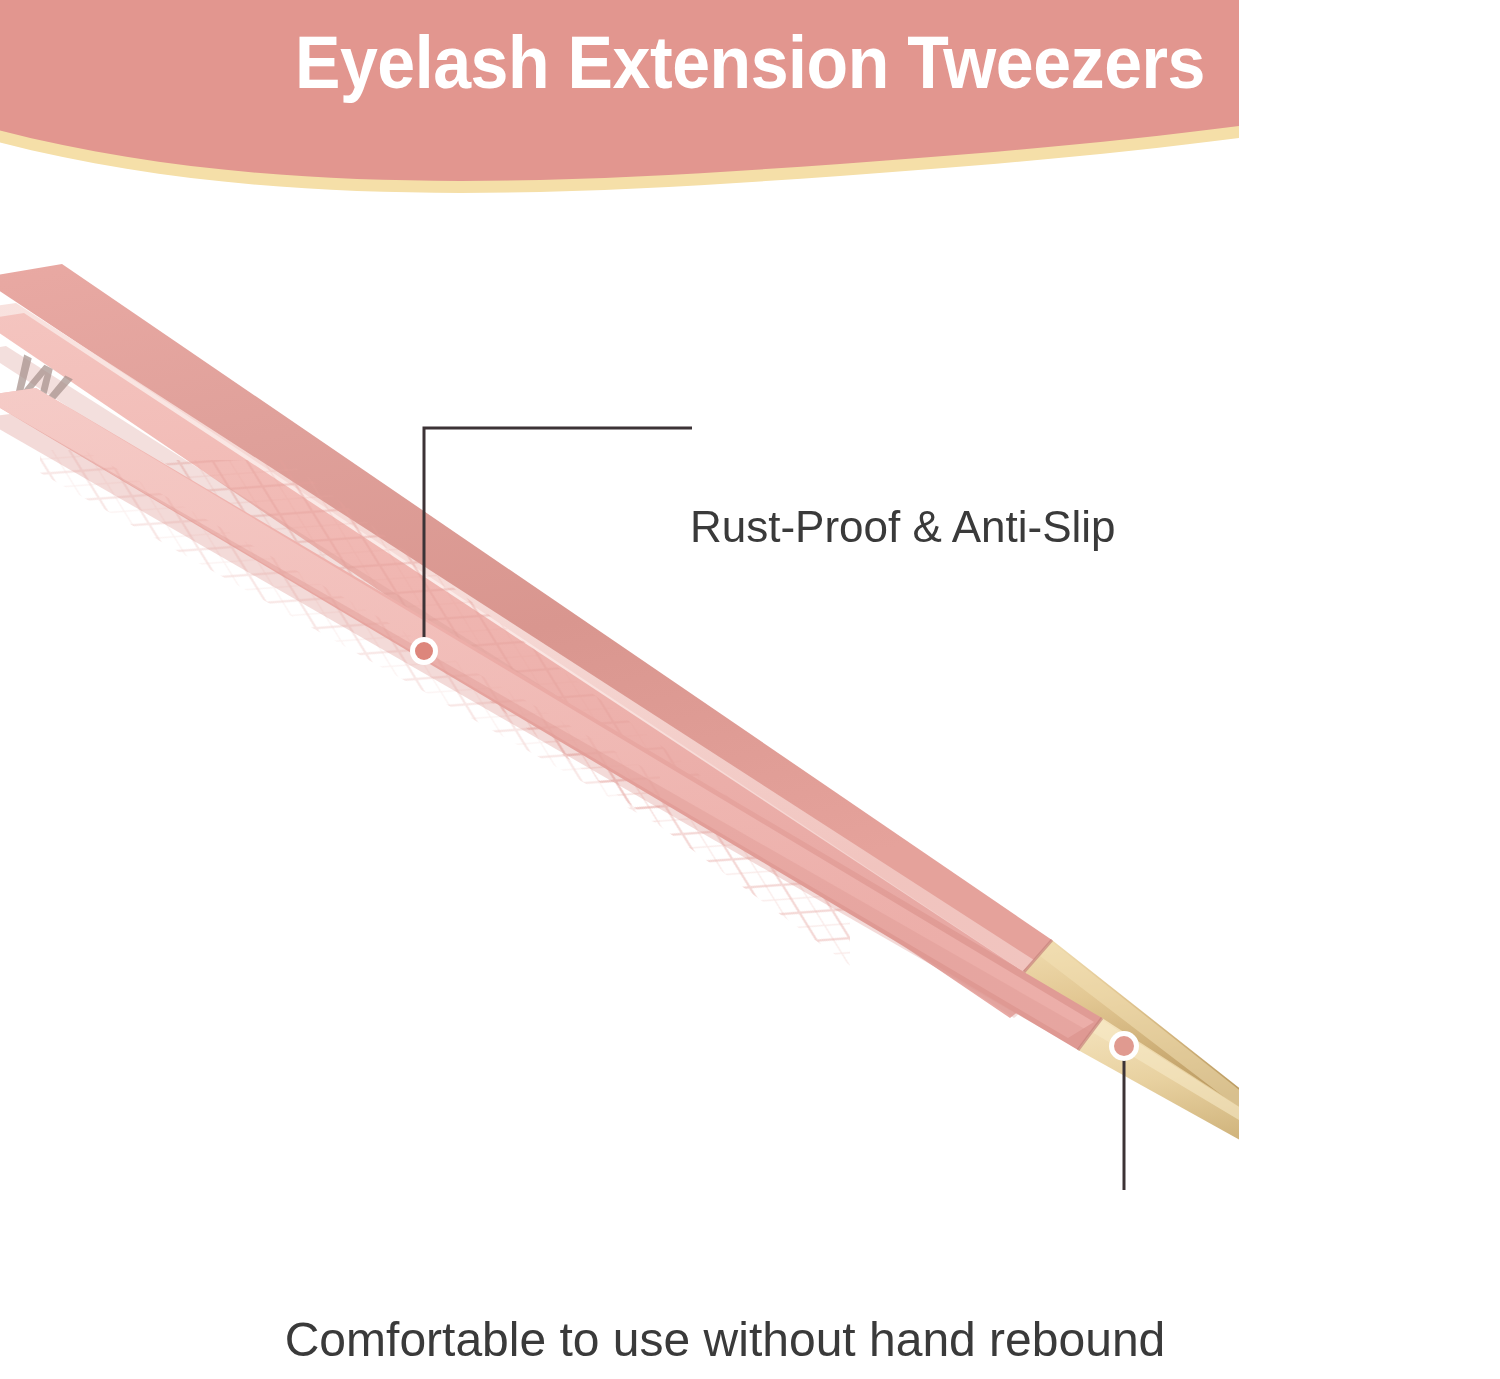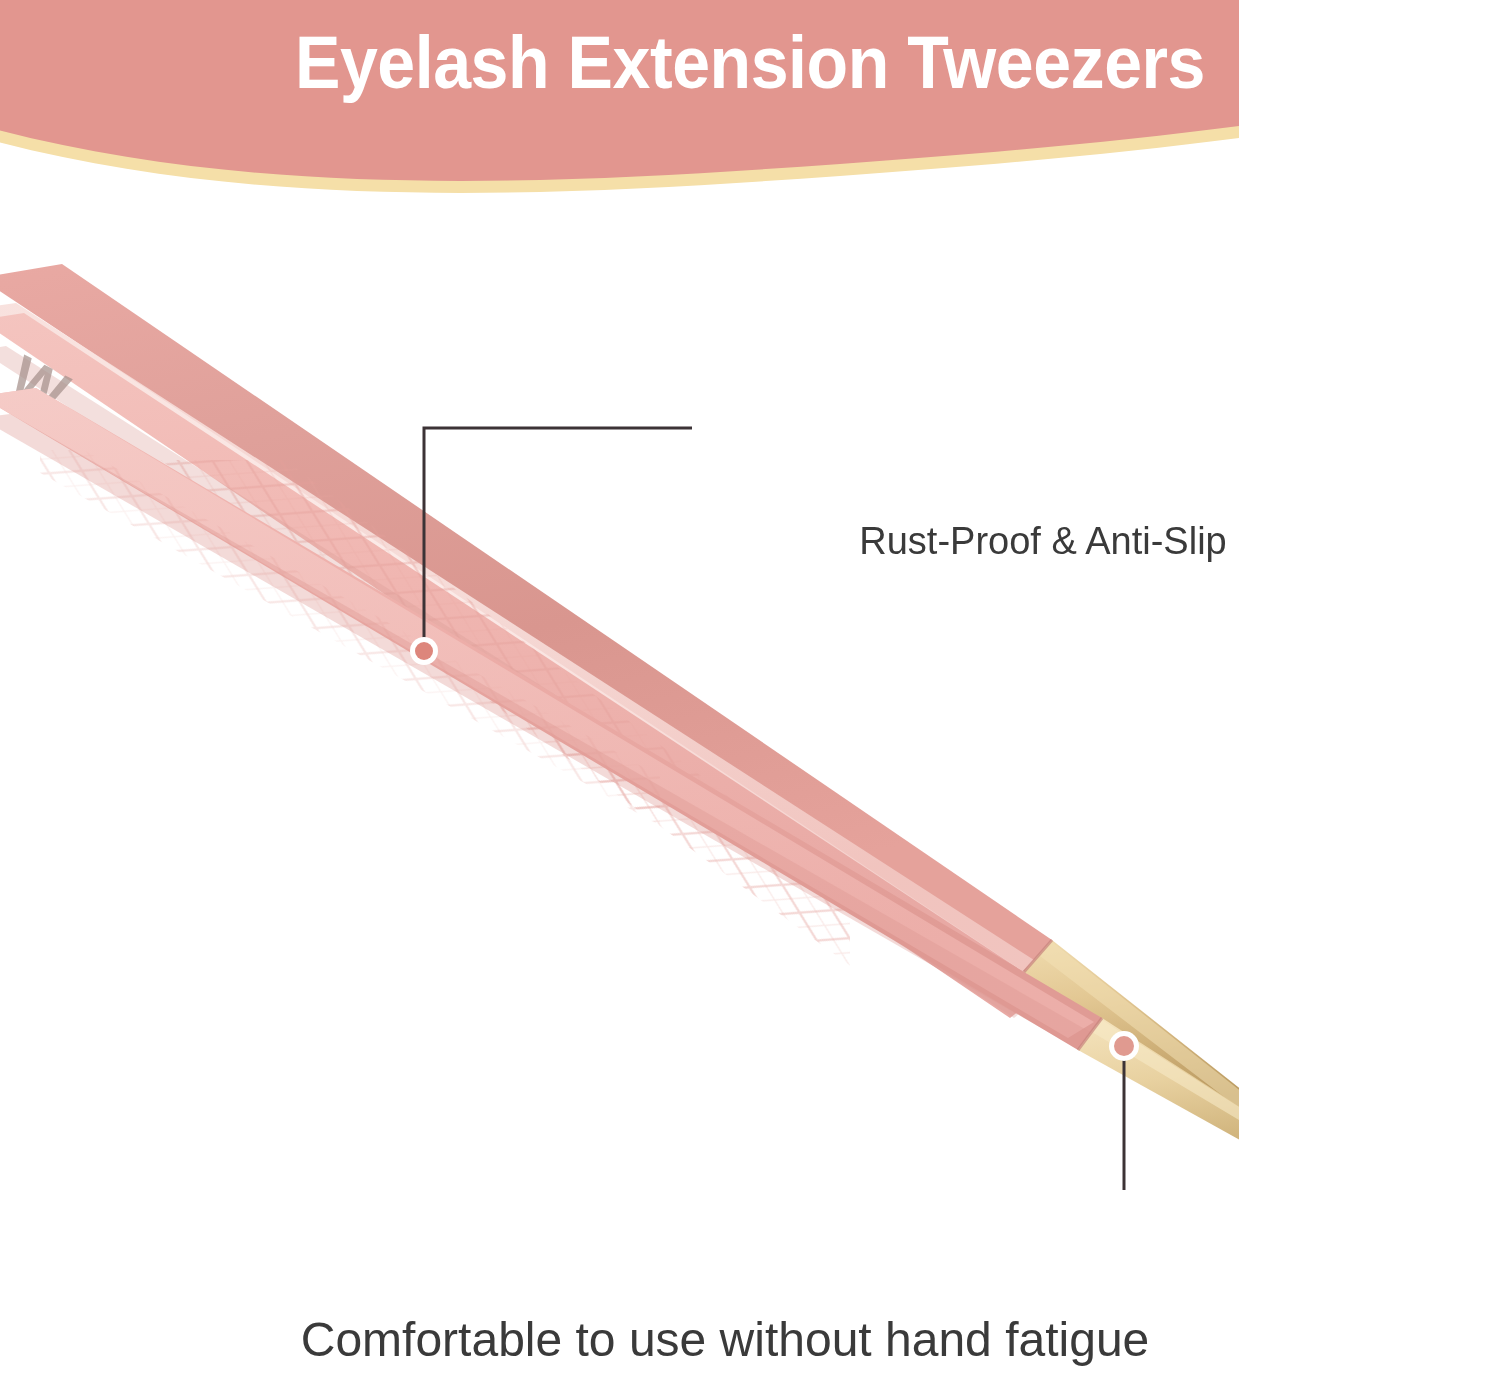--- a/index.html
+++ b/index.html
@@ -100,24 +100,24 @@
     left: 690px;
     top: 378px;
     width: 706px;
     height: 101px;
     padding-left: 52px;
   }
   #callout-grip-label { font-size: 54px; }
 
   #callout-grip-sub {
     left: 690px;
-    top: 520px;
+    top: 502px;
     width: 706px;
-    text-align: center;
-    font-size: 38px;
+    text-align: left;
+    font-size: 44px;
   }
 
   #callout-rebound-box {
     left: 88px;
     top: 1190px;
     width: 1274px;
     height: 101px;
     padding-left: 42px;
   }
   #callout-rebound-label { font-size: 54px; }
@@ -279,15 +279,15 @@
     <circle cx="424" cy="651" r="14" fill="#FFFFFF"></circle>
     <circle cx="424" cy="651" r="9" fill="#DD867C"></circle>
 
     <path d="M 1124,1058 L 1124,1190" stroke="#3C3336" stroke-width="3" fill="none"></path>
     <circle cx="1124" cy="1046" r="15" fill="#FFFFFF"></circle>
     <circle cx="1124" cy="1046" r="10" fill="#E09A90"></circle>
   </svg>
 
   <div class="callout-sub" id="callout-grip-sub">Rust-Proof &amp; Anti-Slip</div>
 
-  <div class="callout-sub" id="callout-rebound-sub">Comfortable to use without hand fatigue</div>
+  <div class="callout-sub" id="callout-rebound-sub">Comfortable to use without hand rebound</div>
 
 </div>
 
 </body></html>

